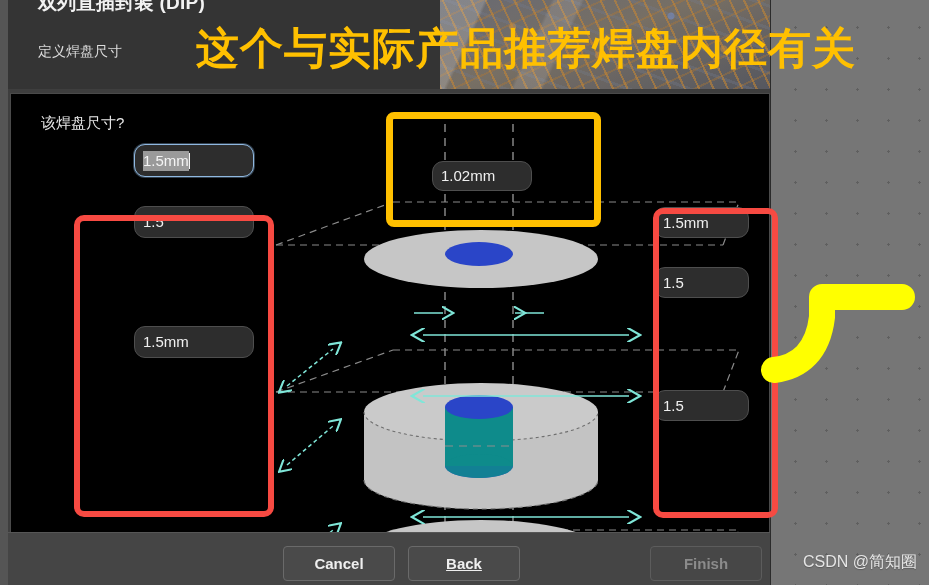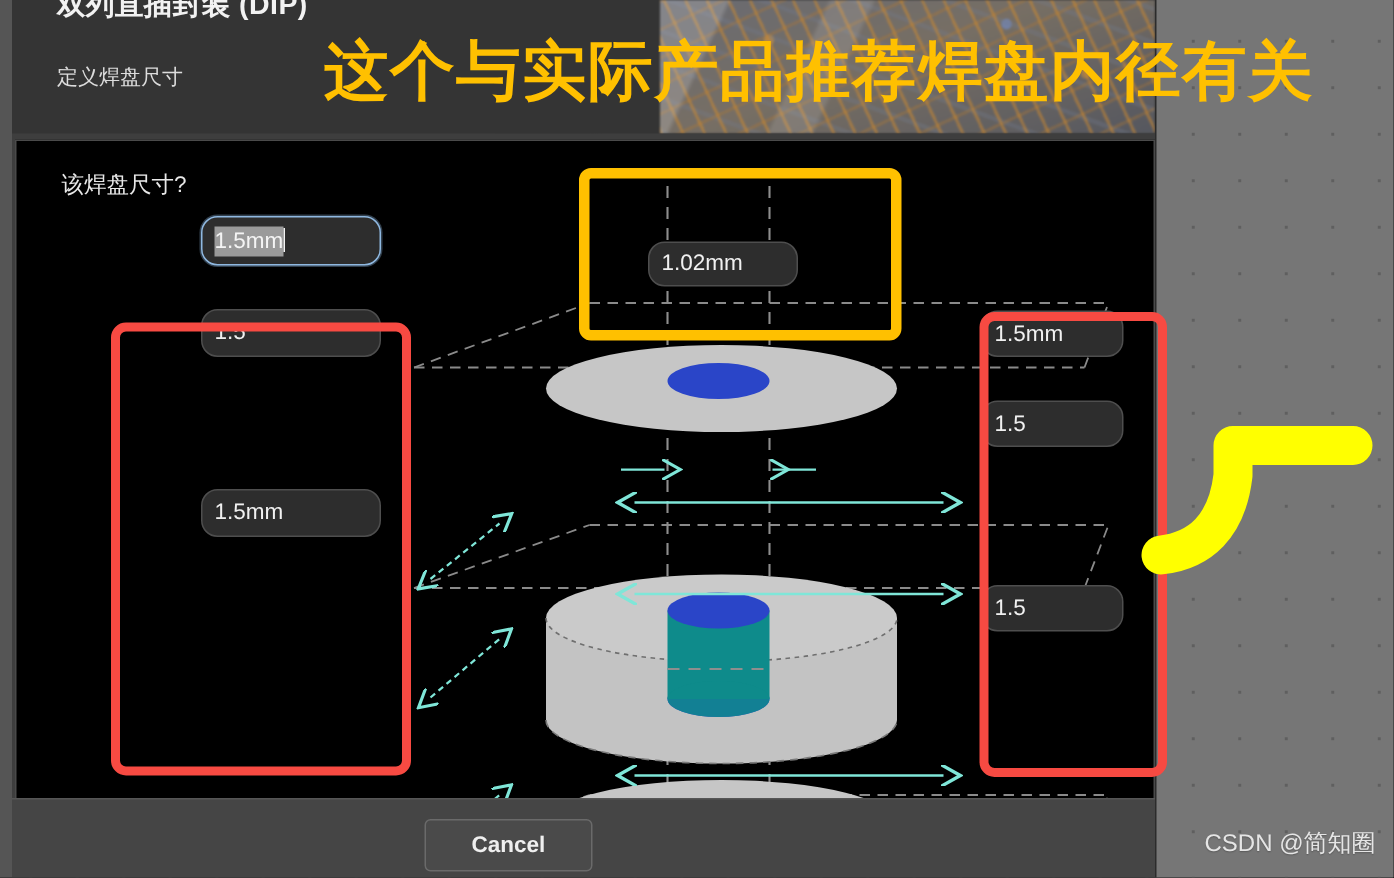--- a/index.html
+++ b/index.html
@@ -119,21 +119,21 @@
   
   .anno-rect{
     position:absolute;border-radius:10px;box-sizing:border-box;
   }
   #anno-red-left{left:74px;top:215px;width:200px;height:302px;border:6px solid #f74a42;}
   #anno-red-right{left:653px;top:208px;width:125px;height:310px;border:6px solid #f74a42;}
   #anno-yellow-box{left:386px;top:112px;width:215px;height:115px;border:7px solid #ffc000;border-radius:8px;}
   #anno-text{
     position:absolute;left:196px;top:27px;
     color:#ffc000;font-size:43px;font-weight:bold;letter-spacing:1px;
-    white-space:nowrap;line-height:1;margin-left:20px;
+    white-space:nowrap;line-height:1;
   }
   #anno-arrow{position:absolute;left:760px;top:255px;width:169px;height:160px;}
   
   #watermark{
     position:absolute;right:12px;bottom:12px;
     color:#e5e5e5;font-size:16px;white-space:nowrap;
     text-shadow:0 1px 1px rgba(0,0,0,.25);
   }
 </style>
 </head>
@@ -248,20 +248,26 @@
     <div class="field" style="left:643px;top:296px;width:95px;height:31px;line-height:29px;">
       <span>1.5</span>
     </div>
 
   </div>
 
   <div id="footer">
     <div class="btn" style="left:275px;">
       <span>Cancel</span>
     </div>
+    <div class="btn" style="left:400px;">
+      <u>Back</u>
+    </div>
+    <div class="btn disabled" style="left:642px;">
+      <span>Finish</span>
+    </div>
   </div>
 
 </div>
 
 <div class="anno-rect" id="anno-red-left"></div>
 <div class="anno-rect" id="anno-red-right"></div>
 <div class="anno-rect" id="anno-yellow-box"></div>
 
 <div id="anno-text">这个与实际产品推荐焊盘内径有关</div>
 

